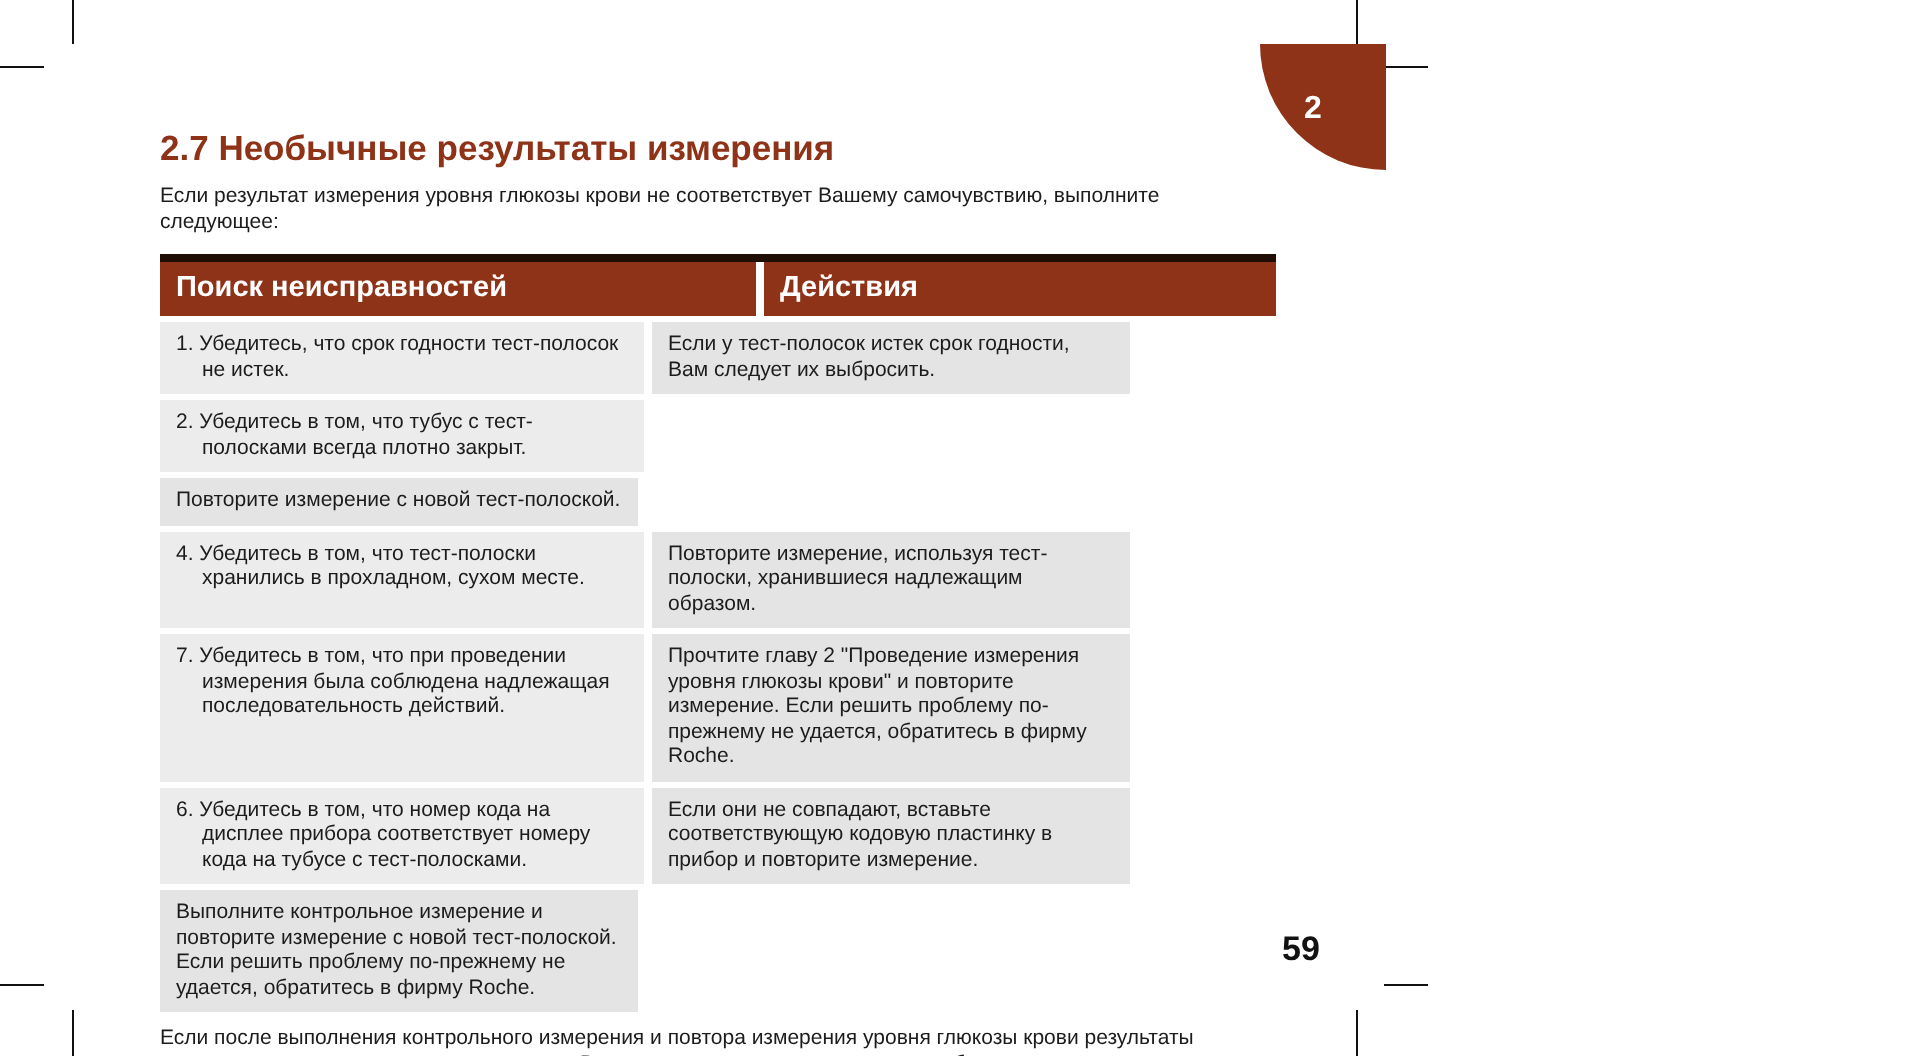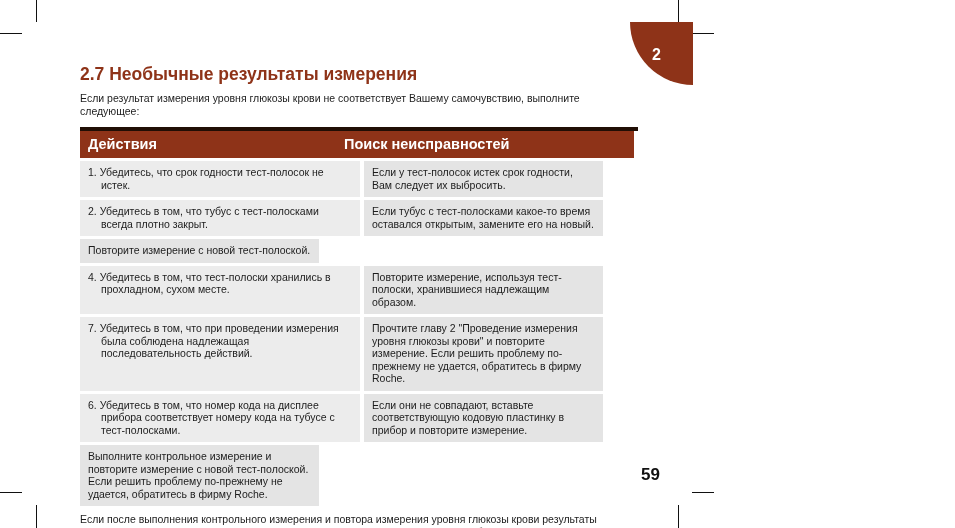--- a/index.html
+++ b/index.html
@@ -43,21 +43,21 @@
   h1.title{
     color:var(--accent);font-size:17.5px;font-weight:bold;
     letter-spacing:0;margin-bottom:7px;
   }
   p.intro{font-size:10.5px;line-height:13px;margin-bottom:9px;}
 
   .troubleshoot-table{width:558px;}
   .t-row{display:flex;margin-bottom:3px;}
   .t-row .cell{padding:5px 8px 6px 8px;font-size:10.5px;line-height:12.5px;}
   .t-row .cell.problem{
-    width:280px;margin-right:4px;background:var(--cell_left_bg);
+    width:242px;margin-right:4px;background:var(--cell_left_bg);
     padding-left:21px;text-indent:-13px;
   }
   .t-row .cell.action{width:239px;background:var(--cell_right_bg);}
   .t-head{display:flex;border-top:4px solid var(--table_top_border);margin-bottom:3px;}
   .t-head .hcell{
     background:var(--accent);color:#ffffff;font-weight:bold;
     font-size:14.5px;line-height:16px;padding:5px 8px 6px 8px;
   }
   .t-head .hcell.problem-h{width:298px;margin-right:4px;}
   .t-head .hcell.action-h{width:256px;}
@@ -84,31 +84,30 @@
 <div class="chapter-tab">
   <span>2</span>
 </div>
 
 <div class="content">
   <h1 class="title">2.7 Необычные результаты измерения</h1>
   <p class="intro">Если результат измерения уровня глюкозы крови не соответствует Вашему самочувствию, выполните следующее:</p>
 
   <div class="troubleshoot-table">
     <div class="t-head">
+      <div class="hcell problem-h">Поиск неисправностей</div>
       <div class="hcell action-h">Действия</div>
-      <div class="hcell problem-h">Поиск неисправностей</div>
     </div>
 
     <div class="t-row">
       <div class="cell problem">1. Убедитесь, что срок годности тест-полосок не истек.</div>
       <div class="cell action">Если у тест-полосок истек срок годности, Вам следует их выбросить.</div>
     </div>
     <div class="t-row">
       <div class="cell problem">2. Убедитесь в том, что тубус с тест-полосками всегда плотно закрыт.</div>
-      <div class="cell action">Если тубус с тест-полосками какое-то время оставался открытым, замените его на новый.</div>
     </div>
     <div class="t-row">
       <div class="cell action">Повторите измерение с новой тест-полоской.</div>
     </div>
     <div class="t-row">
       <div class="cell problem">4. Убедитесь в том, что тест-полоски хранились в прохладном, сухом месте.</div>
       <div class="cell action">Повторите измерение, используя тест-полоски, хранившиеся надлежащим образом.</div>
     </div>
     <div class="t-row">
       <div class="cell problem">7. Убедитесь в том, что при проведении измерения была соблюдена надлежащая последовательность действий.</div>

